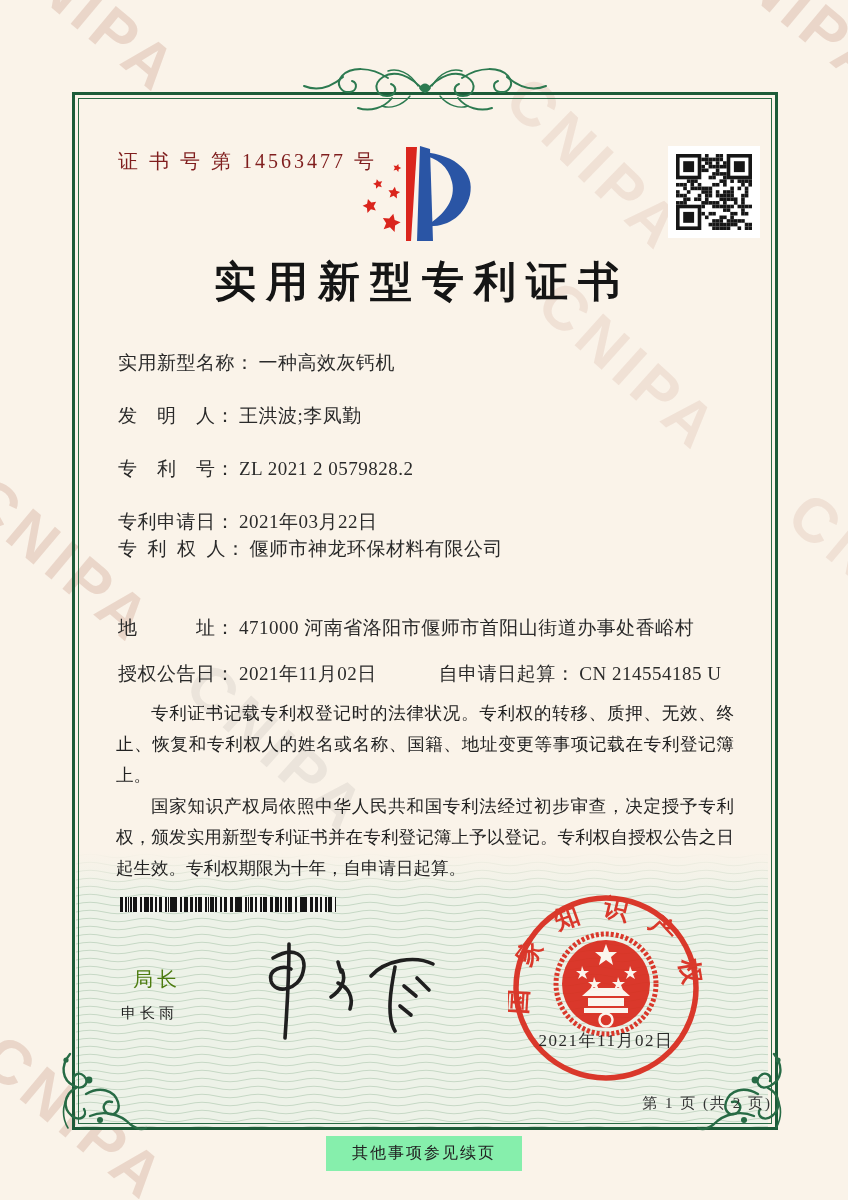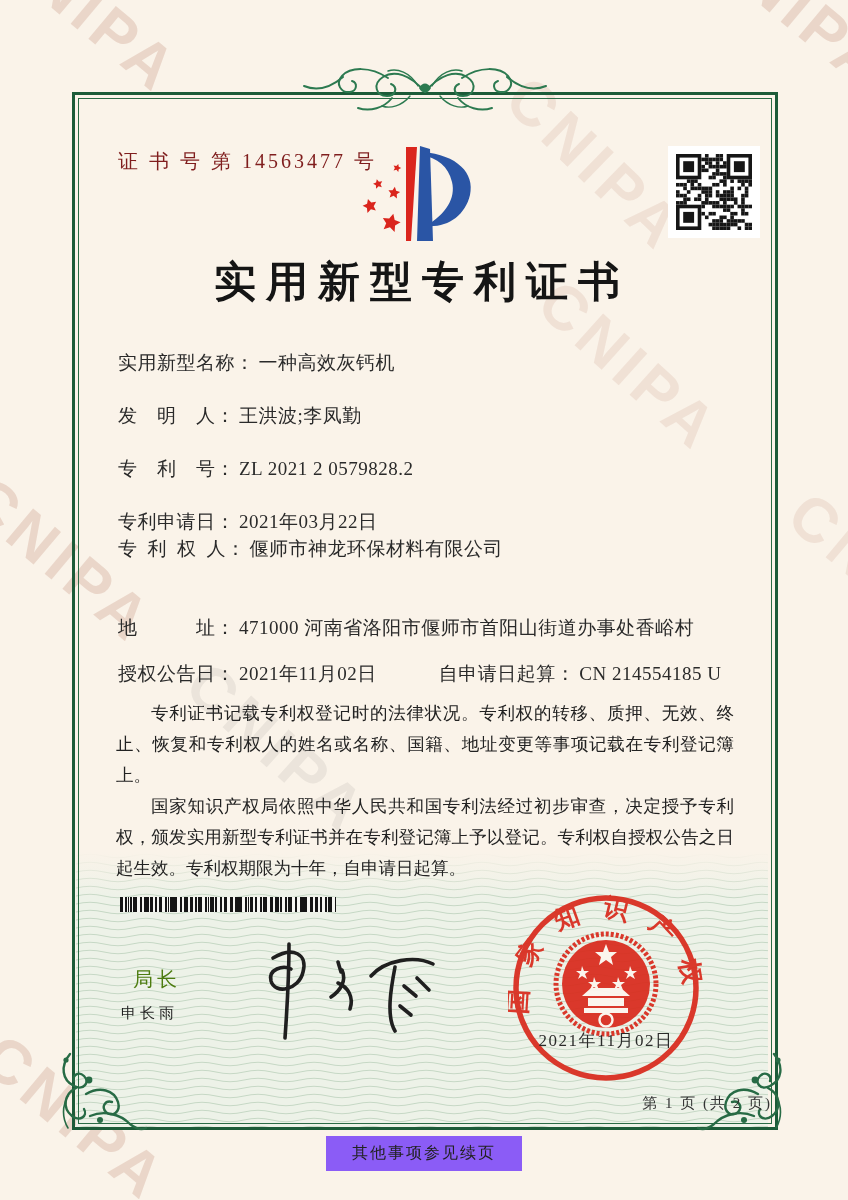--- a/index.html
+++ b/index.html
@@ -76,21 +76,21 @@
   .sig-title{position:absolute;left:133px;top:966px;font-size:20px;letter-spacing:4px;color:#4d7c0f;}
   .sig-name{position:absolute;left:121px;top:1004px;font-size:15px;letter-spacing:4px;color:#1e1e1e;}
   .signature{position:absolute;left:245px;top:938px;}
   .seal{position:absolute;left:508px;top:892px;}
   .page-no{
     position:absolute;left:72px;top:1094px;width:700px;text-align:right;
     font-size:15px;letter-spacing:2px;color:#333;
   }
   .cont-note{
     position:absolute;left:424px;top:1136px;transform:translateX(-50%);
-    background:#8b5cf6;padding:7px 26px;font-size:16px;letter-spacing:2px;
+    background:#86efac;padding:7px 26px;font-size:16px;letter-spacing:2px;
     color:#222;white-space:nowrap;
   }
 </style>
 </head>
 <body>
 
 <div class="wm" style="left:-22px;top:-26px;">CNIPA</div>
 <div class="wm" style="left:688px;top:-28px;">CNIPA</div>
 <div class="wm light" style="left:486px;top:128px;transform:rotate(44deg);">CNIPA</div>
 <div class="wm light" style="left:520px;top:330px;transform:rotate(42deg);">CNIPA</div>

